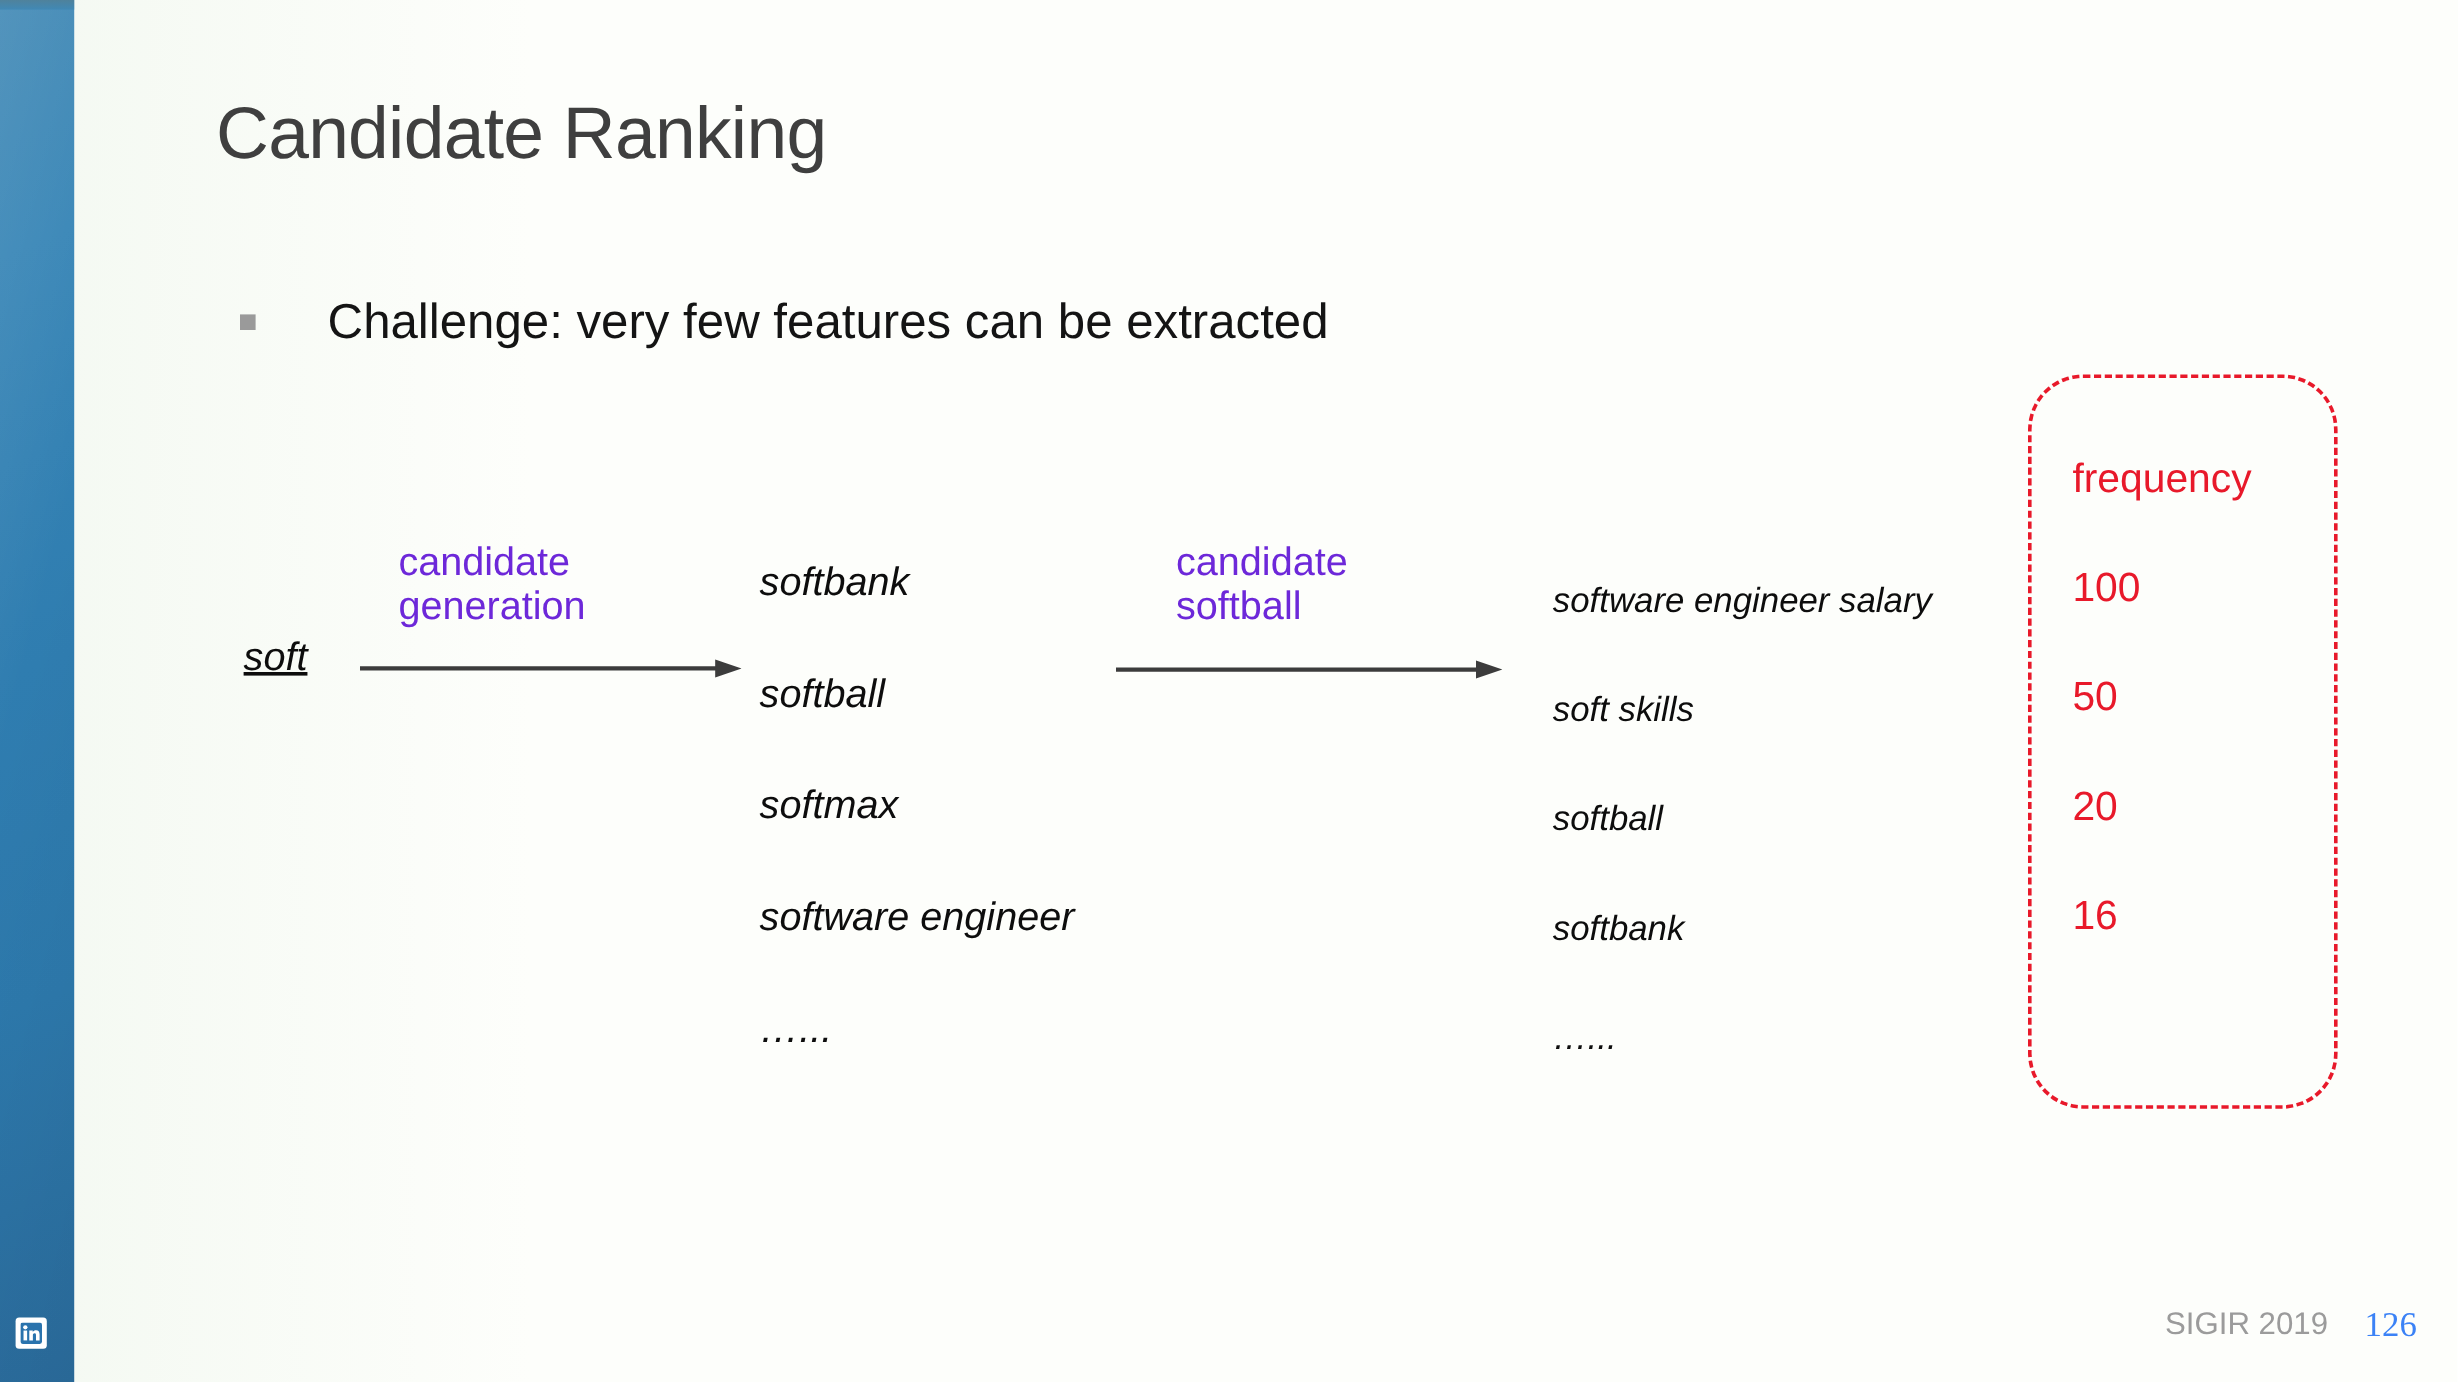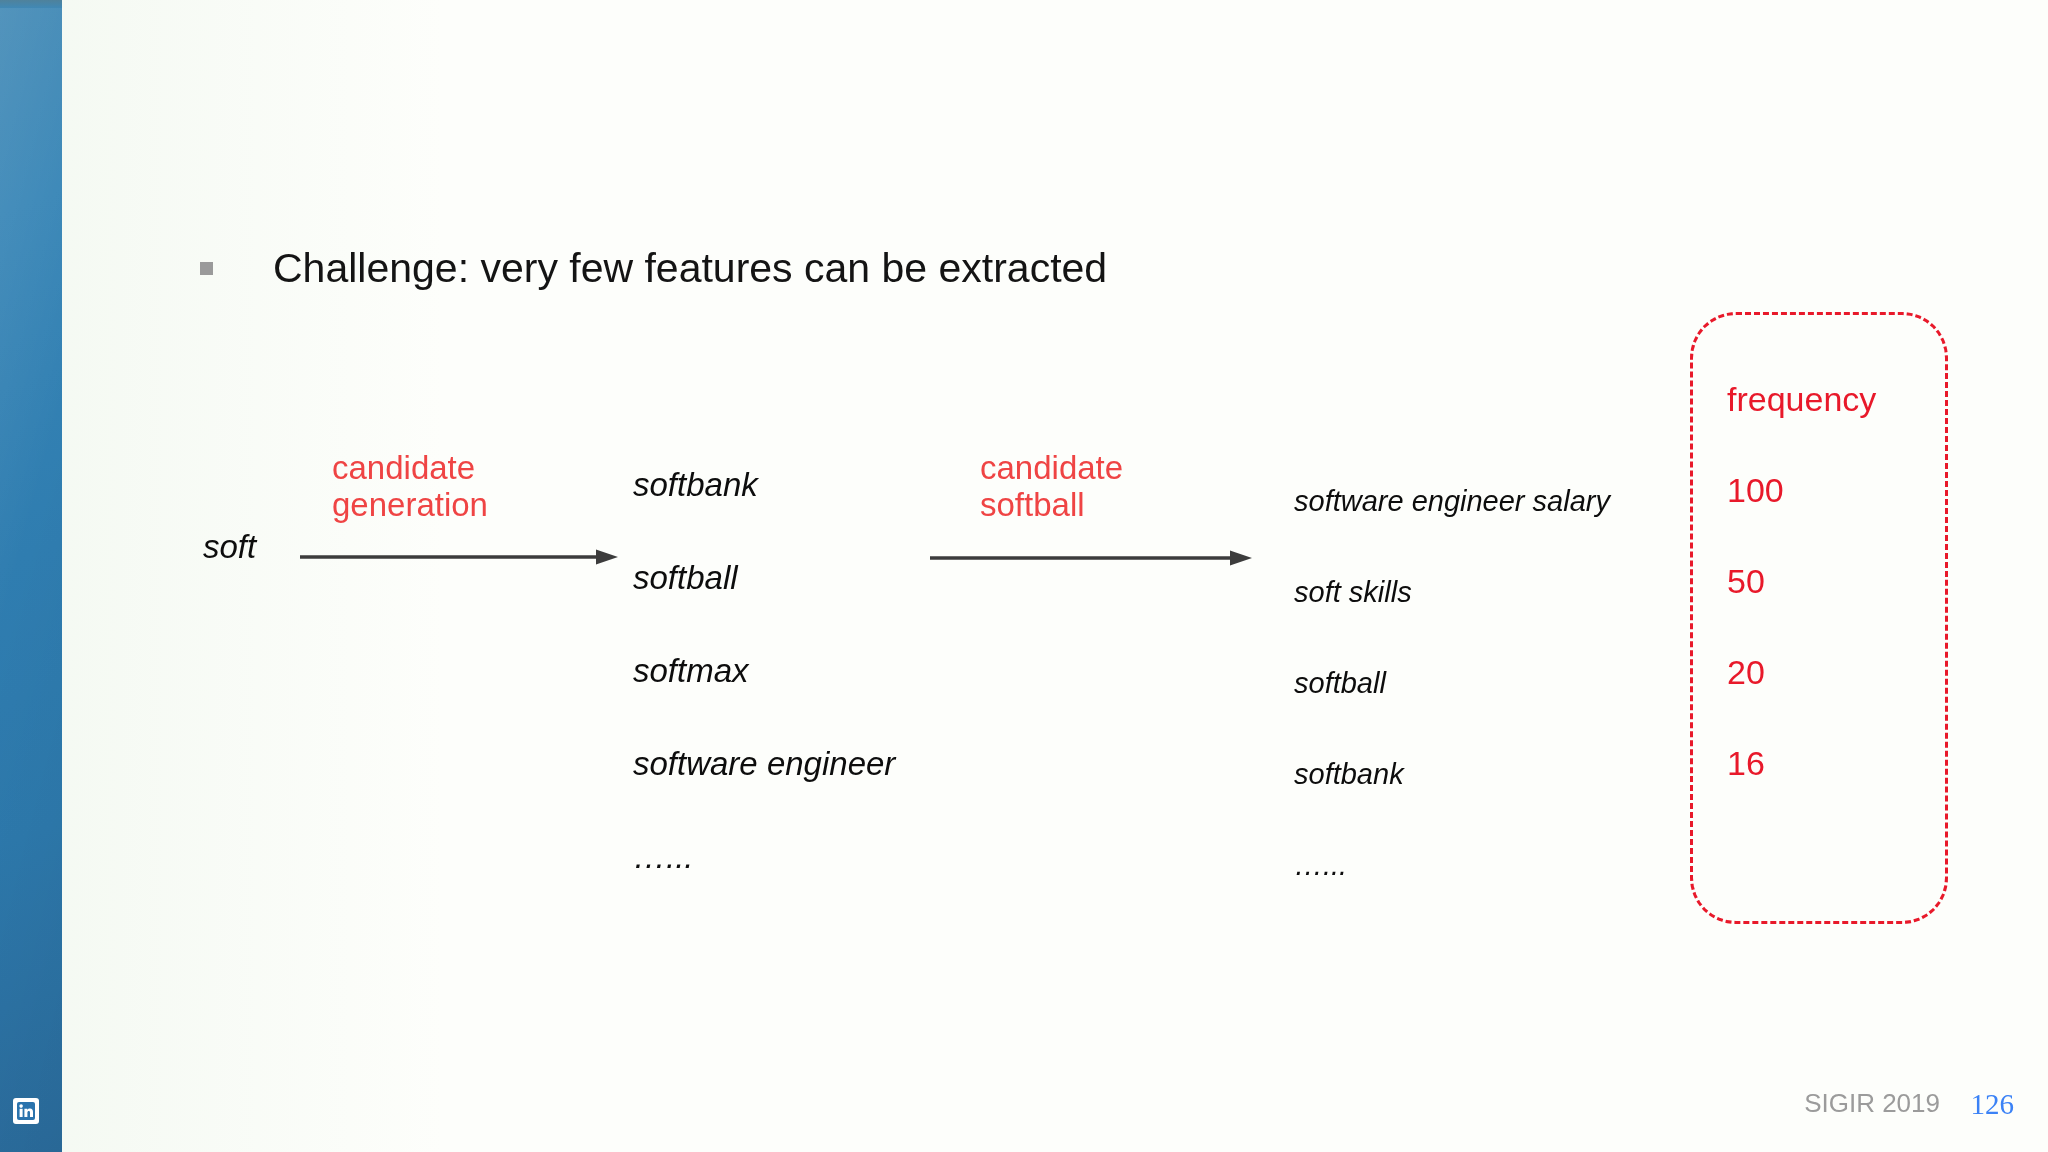--- a/index.html
+++ b/index.html
@@ -106,33 +106,33 @@
   }
   .ital-sm {
     font-style: italic;
     font-size: 29px;
     color: #0d0d0d;
     white-space: nowrap;
     position: absolute;
   }
   .edge-label {
     position: absolute;
-    color: #ef4444;
+    color: #6d28d9;
     font-size: 33px;
     line-height: 1.12;
     white-space: nowrap;
   }
   .arrow {
     position: absolute;
     height: 18px;
   }
   .arrow svg { display: block; }
 
   
-  #token-soft { left: 203px; top: 528px; }
+  #token-soft { left: 203px; top: 528px; text-decoration: underline; }
 
   
   #edge1-label { left: 332px; top: 450px; }
   #arrow1 { left: 300px; top: 548px; }
 
   
   #gen-list { position: absolute; left: 633px; top: 466px; }
   #gen-list .ital { position: static; display: block; margin-bottom: 55px; }
   #gen-list .ital:last-child { margin-bottom: 0; }
 
@@ -196,20 +196,21 @@
         <rect x="0" y="0" width="18" height="18" rx="2" fill="#2a73ad"></rect>
         <rect x="2.6" y="6.8" width="3.0" height="8.2" fill="#ffffff"></rect>
         <circle cx="4.1" cy="4.1" r="1.8" fill="#ffffff"></circle>
         <path d="M7.4 6.8 h2.9 v1.2 c.55-.95 1.55-1.45 2.75-1.45 2.0 0 2.95 1.25 2.95 3.45 V15 h-3.0 v-4.3 c0-1.05-.38-1.6-1.2-1.6-.85 0-1.4.58-1.4 1.6V15 h-3.0 z" fill="#ffffff"></path>
       </svg>
     </div>
   </div>
 
   <div id="page-body-fade"></div>
 
+  <div id="title">Candidate Ranking</div>
 
   <div id="bullet-row">
     <span id="bullet-mark"></span>
     <span id="bullet-text">Challenge: very few features can be extracted</span>
   </div>
 
   <div class="ital" id="token-soft">soft</div>
 
   <div class="edge-label" id="edge1-label">
     <div>candidate</div>

